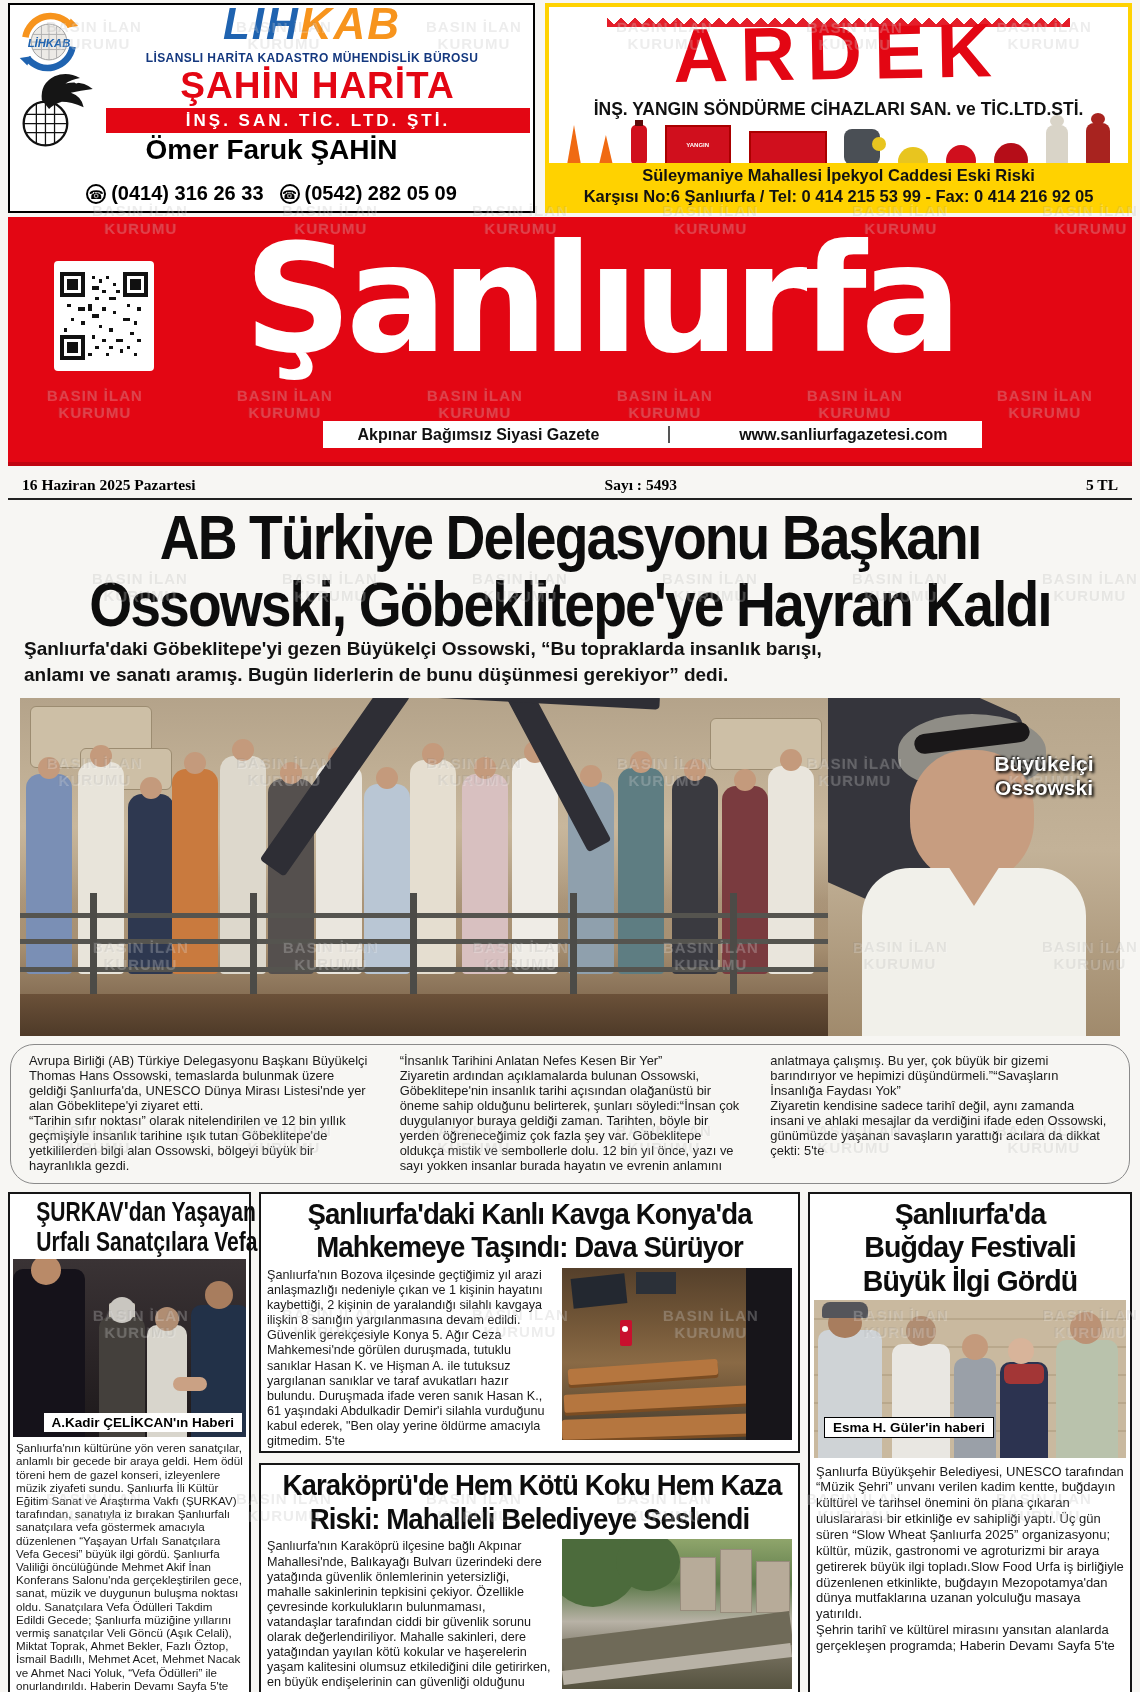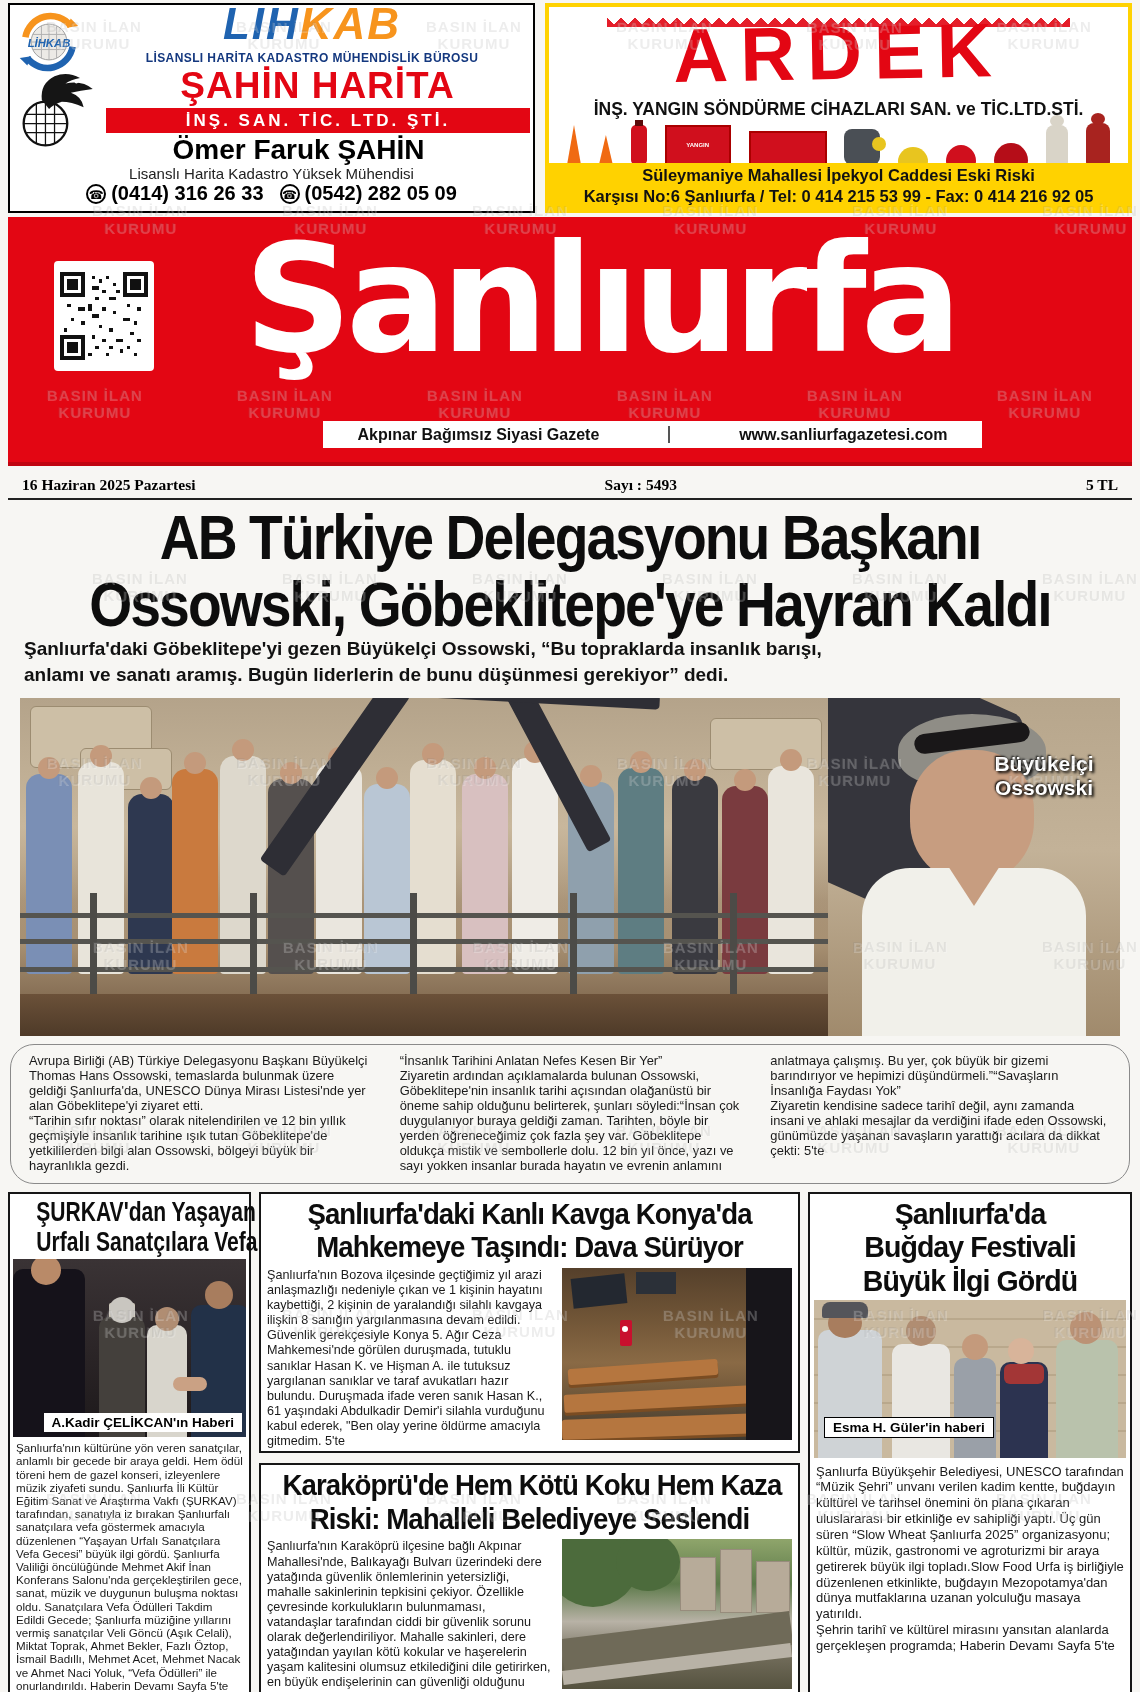--- a/index.html
+++ b/index.html
@@ -17,21 +17,21 @@
   .lk-brand{position:absolute;left:86px;top:-4px;width:432px;text-align:center;font-weight:700;
             font-style:italic;font-size:44px;letter-spacing:2px;line-height:1.05;}
   .lk-b1{color:#1f63b0;}.lk-b2{color:#f7941d;}
   .lk-sub{position:absolute;left:86px;top:46px;width:432px;text-align:center;font-weight:700;
           font-size:12px;color:#14387f;letter-spacing:.4px;}
   .lk-eagle{position:absolute;left:4px;top:64px;}
   .lk-company{position:absolute;left:96px;top:60px;right:4px;text-align:center;color:#e30613;
               font-weight:800;font-size:37px;letter-spacing:1px;}
   .lk-bar{position:absolute;left:96px;top:103px;right:3px;height:25px;background:#e30613;color:#fff;
           font-weight:700;font-size:17px;letter-spacing:3px;text-align:center;line-height:25px;}
-  .lk-person{position:absolute;left:0;top:129px;width:100%;text-align:center;font-weight:800;font-size:28px;margin-left:27px;}
+  .lk-person{position:absolute;left:0;top:129px;width:100%;text-align:center;font-weight:800;font-size:28px;}
   .lk-ptitle{position:absolute;left:0;top:160px;width:100%;text-align:center;font-size:15px;color:#222;}
   .lk-row{position:absolute;left:0;width:100%;display:flex;justify-content:center;gap:16px;align-items:center;}
   .lk-phones{top:177px;font-weight:800;font-size:20px;}
   .lk-webs{top:188px;margin-top:14px;font-weight:700;font-size:15.5px;}
   .ic-wrap{display:inline-flex;align-items:center;gap:5px;}
   .ph-ic{display:inline-block;width:20px;height:20px;border:2px solid #000;border-radius:50%;
          font-size:12px;line-height:19px;text-align:center;font-weight:400;}
   .ad-ardek{position:relative;flex:1;height:210px;border:4px solid #ffd200;background:#fff;box-sizing:border-box;}
   .ardek-flames{position:absolute;top:6px;left:10%;width:80%;height:14px;opacity:.9;
      background:linear-gradient(-45deg,#e30613 7px,transparent 0),linear-gradient(45deg,#e30613 7px,transparent 0);
@@ -153,21 +153,20 @@
       <div class="lk-sub">LİSANSLI HARİTA KADASTRO MÜHENDİSLİK BÜROSU</div>
       <svg class="lk-eagle" width="92" height="80" viewBox="0 0 100 88">
         <circle cx="34" cy="60" r="24" fill="#fff" stroke="#111" stroke-width="2.5"></circle>
         <path d="M10 60 h48 M13 50 h42 M13 70 h42 M34 36 v48 M24 38 v44 M44 38 v44" stroke="#111" stroke-width="1.4"></path>
         <path d="M30 34 Q28 16 44 8 Q58 2 72 10 Q62 12 56 16 Q74 12 86 22 Q72 24 62 26 Q74 30 76 42 Q62 36 52 36 Q44 38 38 44 Z" fill="#151515"></path>
         <circle cx="68" cy="14" r="2" fill="#fff"></circle>
       </svg>
       <div class="lk-company">ŞAHİN HARİTA</div>
       <div class="lk-bar">İNŞ. SAN. TİC. LTD. ŞTİ.</div>
       <div class="lk-person">Ömer Faruk ŞAHİN</div>
-      <div class="lk-ptitle">Lisanslı Harita Kadastro Yüksek Mühendisi</div>
       <div class="lk-row lk-phones">
         <span class="ic-wrap">
             <span class="ph-ic">☎</span>
             <span>(0414) 316 26 33</span>
           </span>
         <span class="ic-wrap">
             <span class="ph-ic">☎</span>
             <span>(0542) 282 05 09</span>
           </span>
       </div>

